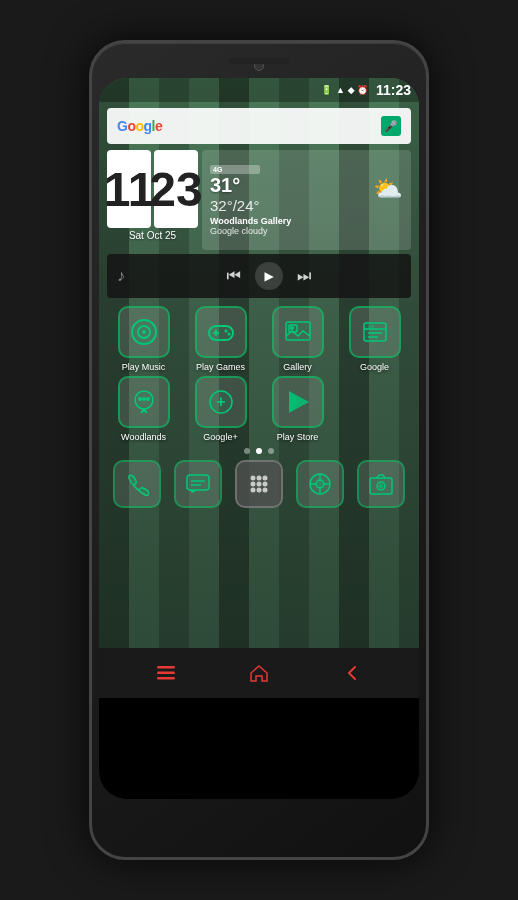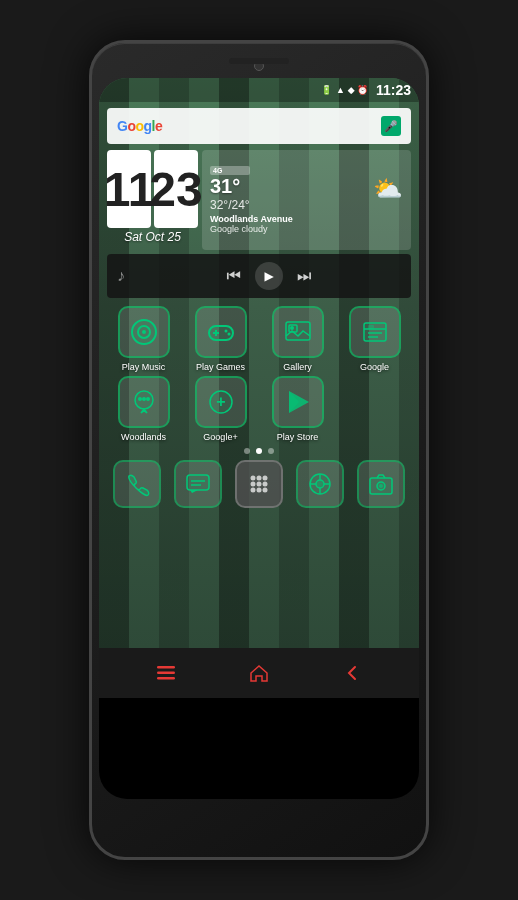--- a/index.html
+++ b/index.html
@@ -177,25 +177,24 @@
       align-items: center;
       justify-content: center;
       font-size: 48px;
       font-weight: bold;
       color: #222;
       font-family: 'Arial Black', sans-serif;
     }
 
     .clock-date {
       color: white;
-      font-size: 12px;
+      font-size: 10px;
       text-align: left;
       margin-top: 2px;
       text-shadow: 0 1px 2px rgba(0,0,0,0.5);
-      font-style: italic;
     }
 
     .weather-widget {
       background: rgba(255,255,255,0.15);
       border-radius: 4px;
       flex: 1;
       padding: 6px 8px;
       display: flex;
       flex-direction: column;
       justify-content: center;
@@ -222,21 +221,21 @@
       font-weight: bold;
       text-shadow: 0 1px 2px rgba(0,0,0,0.4);
     }
 
     .weather-sun {
       font-size: 24px;
     }
 
     .weather-range {
       color: rgba(255,255,255,0.85);
-      font-size: 12px;
+      font-size: 15px;
     }
 
     .weather-location {
       color: white;
       font-size: 9px;
       font-weight: bold;
       margin-top: 2px;
     }
 
     .weather-desc {
@@ -458,21 +457,21 @@
         </div>
         <div class="weather-widget">
           <div class="weather-top">
             <div>
               <div class="weather-4g">4G</div>
               <div class="weather-temp">31°</div>
               <div class="weather-range">32°/24°</div>
             </div>
             <div class="weather-sun">⛅</div>
           </div>
-          <div class="weather-location">Woodlands Avenue</div>
+          <div class="weather-location">Woodlands Gallery</div>
           <div class="weather-desc">Google cloudy</div>
         </div>
       </div>
 
       <div class="music-widget">
         <span class="music-note">♪</span>
         <div class="music-controls">
           <span class="music-btn">⏮</span>
           <div class="music-play">▶</div>
           <span class="music-btn">⏭</span>

